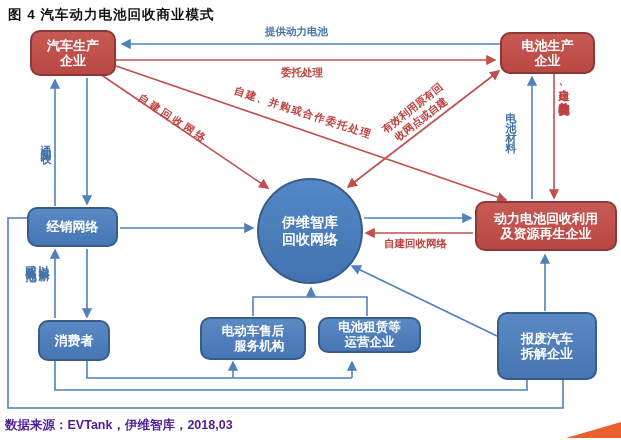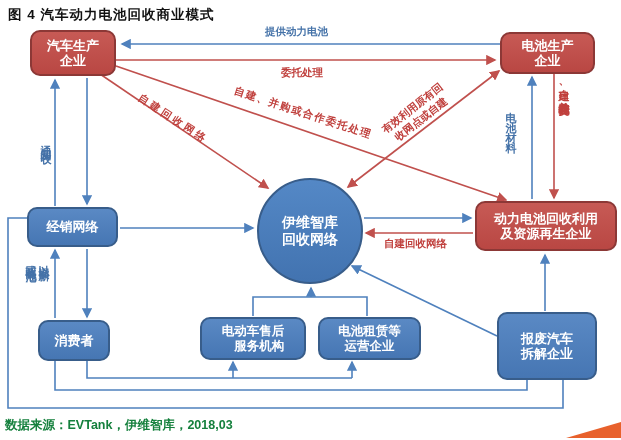--- a/index.html
+++ b/index.html
@@ -6,21 +6,21 @@
   #stage{
     position:relative;width:621px;height:440px;background:#fff;overflow:hidden;
     font-family:"Liberation Sans","DejaVu Sans",sans-serif;
   }
   #stage *{box-sizing:border-box;}
   .title{
     position:absolute;left:8px;top:6px;font-size:13.5px;font-weight:bold;color:#111;
     letter-spacing:1px;
   }
   .source{
-    position:absolute;left:5px;top:417px;font-size:12.5px;font-weight:bold;color:#15803d;
+    position:absolute;left:5px;top:417px;font-size:12.5px;font-weight:bold;color:#4c1d95;
   }
   svg.wires{position:absolute;left:0;top:0;width:621px;height:440px;}
   .node{
     position:absolute;display:flex;align-items:center;justify-content:center;
     text-align:center;color:#fff;font-weight:bold;white-space:pre-line;
     border-radius:10px;line-height:1.18;
   }
   .node.red{
     background:linear-gradient(180deg,#c75a55 0%,#b94743 100%);
     border:2.5px solid #8c3836;font-size:13px;
@@ -95,21 +95,21 @@
   <div class="node red" style="left:500px;top:32px;width:95px;height:42px;">电池生产
 企业</div>
   <div class="node blue" style="left:27px;top:207px;width:91px;height:40px;">经销网络</div>
   <div class="node blue" style="left:38px;top:320px;width:72px;height:41px;">消费者</div>
   <div class="node circle" style="left:257px;top:178px;width:106px;height:106px;">伊维智库
 回收网络</div>
   <div class="node red" style="left:475px;top:201px;width:142px;height:50px;">动力电池回收利用
 及资源再生企业</div>
   <div class="node blue" style="left:200px;top:317px;width:106px;height:43px;font-size:12.5px;text-align:right;">电动车售后
 服务机构</div>
-  <div class="node blue" style="left:318px;top:317px;width:103px;height:43px;font-size:12.5px;">电池租赁等
+  <div class="node blue" style="left:318px;top:317px;width:103px;height:36px;font-size:12.5px;">电池租赁等
 运营企业</div>
   <div class="node blue" style="left:497px;top:312px;width:100px;height:68px;">报废汽车
 拆解企业</div>
 
   <div class="elabel blue" style="left:265px;top:25px;">提供动力电池</div>
   <div class="elabel red" style="left:281px;top:66px;">委托处理</div>
   <div class="elabel red rot" style="left:118px;top:112px;width:110px;letter-spacing:3px;transform:rotate(33deg);">自建回收网络</div>
   <div class="elabel red rot" style="left:218px;top:106px;width:170px;letter-spacing:1.5px;transform:rotate(18deg);">自建、并购或合作委托处理</div>
   <div class="elabel red rot" style="left:357px;top:100px;width:120px;transform:rotate(-38deg);">有效利用原有回
 收网点或自建</div>

